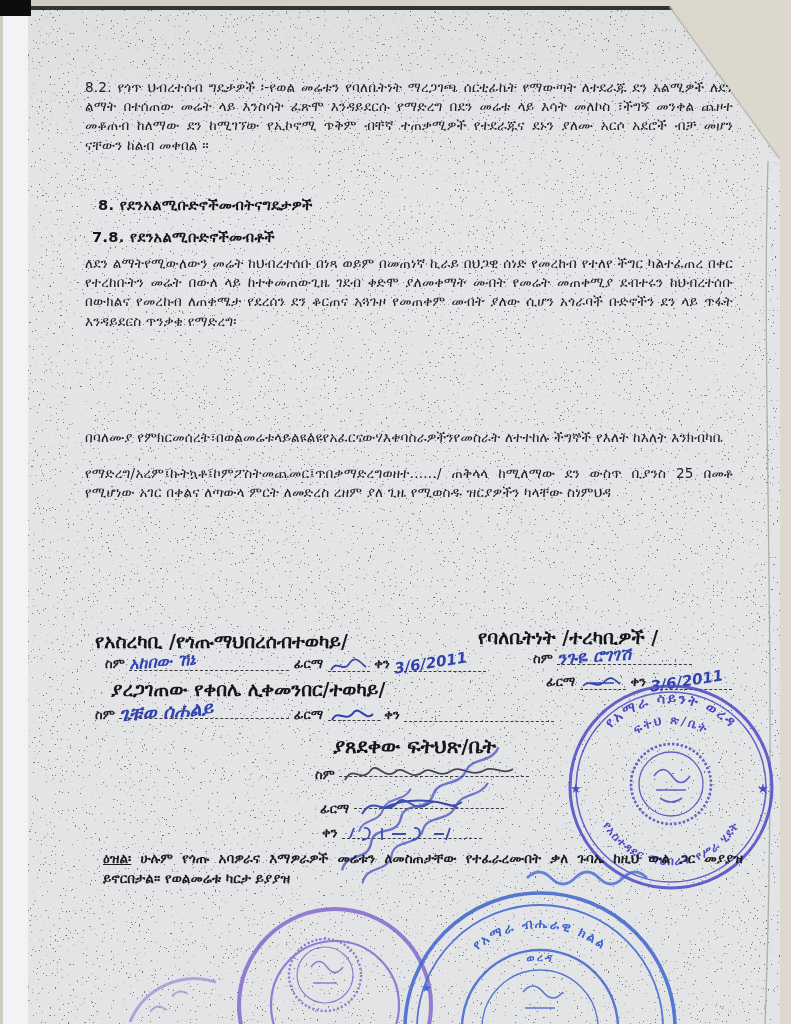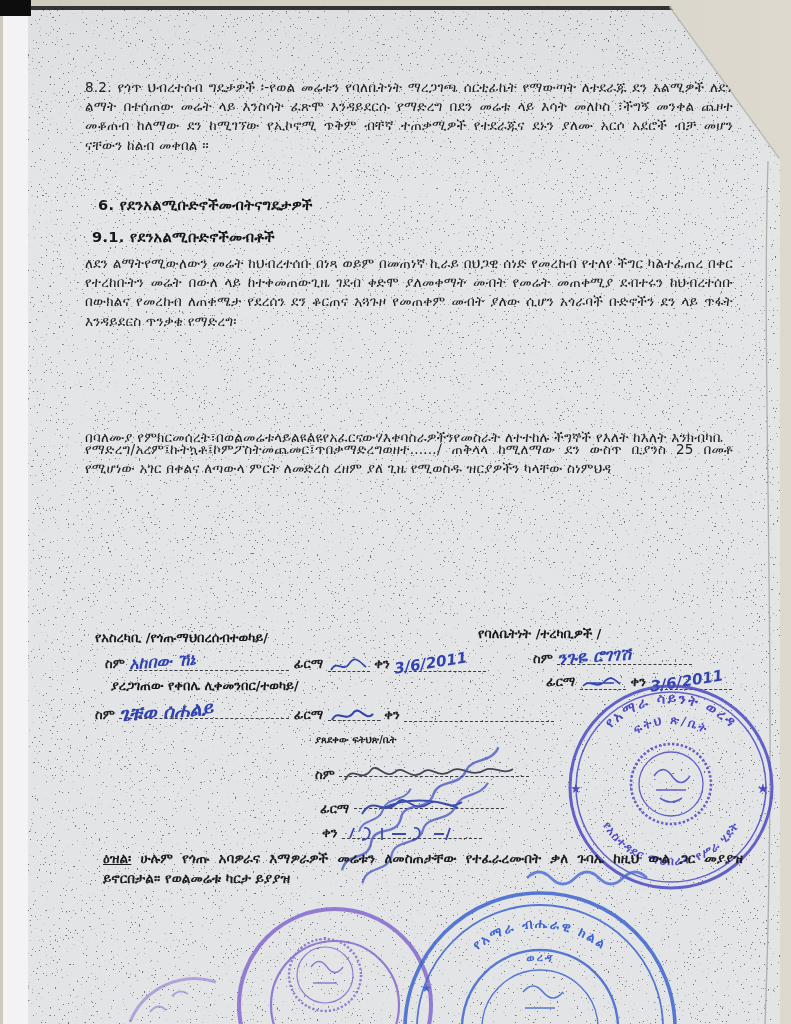--- a/index.html
+++ b/index.html
@@ -17,21 +17,21 @@
     clip-path:polygon(0 0,642px 0,752px 152px,752px 1018px,0 1018px);
   }
   .top-edge{position:absolute;left:2px;top:0;width:648px;height:4px;background:#161616;opacity:.85;}
   .noise{position:absolute;left:0;top:0;pointer-events:none;opacity:.5;}
   .fold-line{position:absolute;left:0;top:0;pointer-events:none;}
   
   .para{position:absolute;color:#202024;font-size:13.6px;line-height:19.2px;
     text-align:justify;letter-spacing:.2px;}
   .heading{position:absolute;color:#17171b;font-size:14.6px;font-weight:bold;letter-spacing:.3px;}
   
-  .sig-title{position:absolute;color:#17171b;font-size:13px;font-weight:bold;}
+  .sig-title{position:absolute;color:#17171b;font-size:19px;font-weight:bold;}
   .sig-row{position:absolute;white-space:nowrap;color:#202024;font-size:13px;font-weight:bold;}
   .dash{display:inline-block;border-bottom:1.4px dashed #3c3c40;height:14px;
     vertical-align:-3px;position:relative;}
   .hand{color:#3143b0;font-style:italic;font-weight:bold;font-size:16px;
     display:inline-block;transform:rotate(-4deg);position:relative;top:-4px;}
   .date{color:#3143b0;font-style:italic;font-weight:bold;font-size:15px;
     display:inline-block;transform:rotate(-9deg);position:relative;top:-3px;}
   .sq{vertical-align:-4px;}
   
   .note{position:absolute;color:#1d1d21;font-size:13.6px;line-height:20px;font-weight:bold;
@@ -59,28 +59,28 @@
 
   <div class="top-edge"></div>
 
   <svg class="fold-line" width="752" height="1018">
     <line x1="642" y1="0" x2="752" y2="152" stroke="#b3b2aa" stroke-width="3" opacity="0.8"></line>
     <path d="M 740,155 C 733,380 750,680 737,1018" stroke="#a3a39c" stroke-width="1.3" fill="none" opacity="0.8"></path>
   </svg>
 
   <div class="para" style="left:57px;top:72px;width:648px">8.2. የጎጥ ህብረተሰብ ግዴታዎች ፡-የወል መሬቱን የባለቤትነት ማረጋገጫ ሰርቲፊኬት የማውጣት ለተደራጁ ደን አልሚዎች ለደን ልማት በተሰጠው መሬት ላይ እንስሳት ፈጽሞ እንዳይደርሱ የማድረግ በደን መሬቱ ላይ እሳት መለኮስ ፣ችግኝ መንቀል ጨዞተ መቆጠብ ከለማው ደን ከሚገኘው የኢኮኖሚ ጥቅም ብቸኛ ተጠቃሚዎች የተደራጁና ደኑን ያለሙ አርሶ አደሮች ብቻ መሆን ናቸውን ከልብ መቀበል ፡፡</div>
 
-  <div class="heading" style="left:70px;top:190px">6. የደንአልሚቡድኖችመብትናግዴታዎች</div>
-  <div class="heading" style="left:64px;top:222px">9.1. የደንአልሚቡድኖችመብቶች</div>
+  <div class="heading" style="left:70px;top:190px">8. የደንአልሚቡድኖችመብትናግዴታዎች</div>
+  <div class="heading" style="left:64px;top:222px">7.8. የደንአልሚቡድኖችመብቶች</div>
 
   <div class="para" style="left:57px;top:248px;width:648px">ለደን ልማትየሚውለውን መሬት ከህብረተሰቡ በነጻ ወይም በመጠነኛ ኪራይ በህጋዊ ሰነድ የመረከብ የተለየ ችግር ካልተፈጠረ በቀር የተረከቡትን መሬት በውለ ላይ ከተቀመጠውጊዜ ገደብ ቀድሞ ያለመቀማት መብት የመሬት መጠቀሚያ ደብተሩን ከህብረተሰቡ በውክልና የመረከብ ለጠቀሜታ የደረሰን ደን ቆርጠና አጓጉዞ የመጠቀም መብት ያለው ሲሆን አጎራባች ቡድኖችን ደን ላይ ጥፋት እንዳይደርስ ጥንቃቄ የማድረግ፡</div>
 
 
   <div class="para" style="left:57px;top:422px;width:648px">በባለሙያ የምክርመሰረት፣በወልመሬቱላይልዩልዩየአፈርናውሃእቀባስራዎችንየመስራት ለተተከሉ ችግኞች የእለት ከእለት እንክብካቤ</div>
-  <div class="para" style="left:57px;top:434px;width:648px">የማድረግ/አረም፤ኩትኳቶ፤ኮምፖስትመጨመር፤ጥበቃማድረግወዘተ....../ ጠቅላላ ከሚለማው ደን ውስጥ ቢያንስ 25 በመቶ የሚሆነው አገር በቀልና ለጣውላ ምርት ለመድረስ ረዘም ያለ ጊዜ የሚወስዱ ዝርያዎችን ካላቸው ስነምህዳ</div>
+  <div class="para" style="left:57px;top:458px;width:648px">የማድረግ/አረም፤ኩትኳቶ፤ኮምፖስትመጨመር፤ጥበቃማድረግወዘተ....../ ጠቅላላ ከሚለማው ደን ውስጥ ቢያንስ 25 በመቶ የሚሆነው አገር በቀልና ለጣውላ ምርት ለመድረስ ረዘም ያለ ጊዜ የሚወስዱ ዝርያዎችን ካላቸው ስነምህዳ</div>
 
   <div class="sig-title" style="left:67px;top:624px">የአስረካቢ /የጎጡማህበረሰብተወካይ/</div>
   <div class="sig-title" style="left:450px;top:620px">የባለቤትነት /ተረካቢዎች /</div>
 
   <div class="sig-row" style="left:77px;top:650px">
     <span>ስም</span>
     <span class="dash" style="width:160px"><span class="hand">አከበው ኸኔ</span></span>
     <span>ፊርማ</span>
     <span class="dash" style="width:42px"><svg class="sq" width="40" height="18">
           <path d="M3,13 C9,2 15,16 21,7 S31,4 38,10" stroke="#3143b0" stroke-width="1.7" fill="none"></path>
@@ -107,21 +107,21 @@
     <span>ስም</span>
     <span class="dash" style="width:170px"><span class="hand" style="font-size:19px">ጌቹወ ሰሐልይ</span></span>
     <span>ፊርማ</span>
     <span class="dash" style="width:52px"><svg class="sq" width="48" height="20">
           <path d="M4,14 C10,2 18,18 26,6 C32,0 38,16 45,8" stroke="#3143b0" stroke-width="2" fill="none"></path>
         </svg></span>
     <span>ቀን</span>
     <span class="dash" style="width:150px"></span>
   </div>
 
-  <div class="sig-title" style="left:287px;top:728px;font-size:10px">ያጸደቀው ፍትህጽ/ቤት</div>
+  <div class="sig-title" style="left:305px;top:728px;font-size:20px">ያጸደቀው ፍትህጽ/ቤት</div>
   <div class="sig-row" style="left:287px;top:756px">
     <span>ስም</span>
     <span class="dash" style="width:190px"><svg class="sq" width="180" height="24">
           <path d="M6,18 C14,2 22,22 32,8 C38,0 46,18 56,10 C64,2 72,20 84,10 C92,3 100,18 112,9 C122,2 132,17 146,8 C154,3 164,14 174,7" stroke="#454555" stroke-width="1.8" fill="none"></path>
         </svg></span>
   </div>
   <div class="sig-row" style="left:292px;top:788px">
     <span>ፊርማ</span>
     <span class="dash" style="width:150px"><svg class="sq" width="120" height="26">
           <path d="M8,20 C20,0 30,24 44,8 C52,0 60,20 74,10 C84,2 94,18 108,8 M30,14 C50,4 80,4 104,14" stroke="#3c4cae" stroke-width="2" fill="none"></path>

